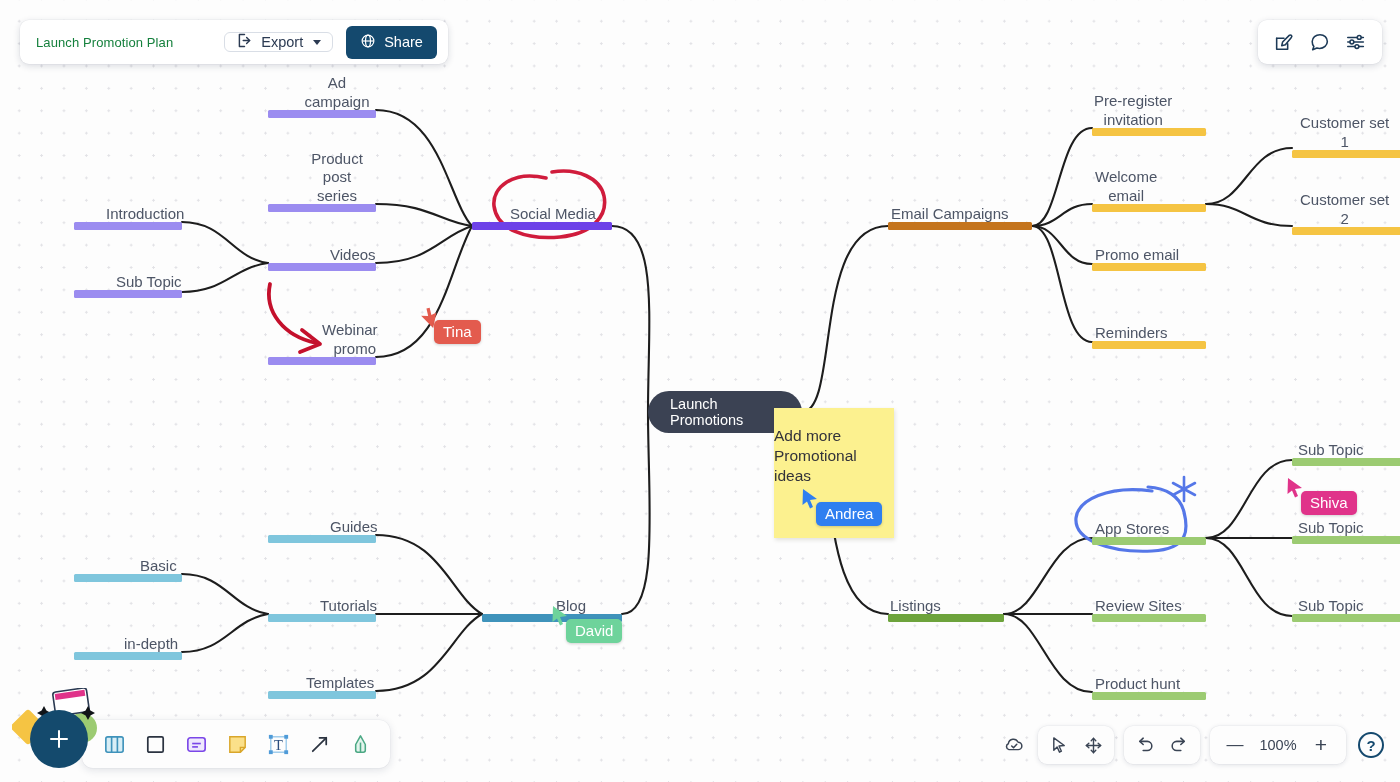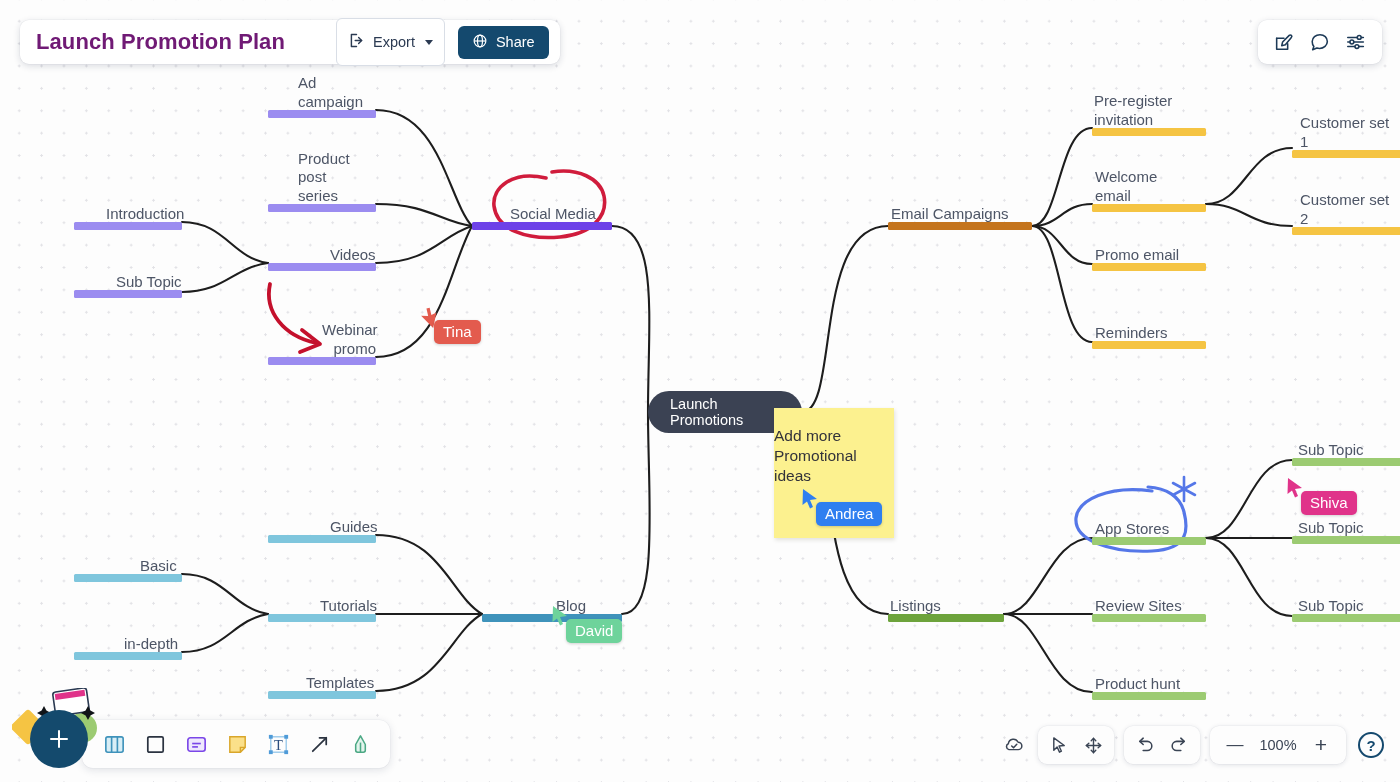--- a/index.html
+++ b/index.html
@@ -25,26 +25,26 @@
     height: 44px;
     background: #ffffff;
     border-radius: 9px;
     box-shadow: 0 2px 7px rgba(25,40,70,.16), 0 0 0 .5px rgba(30,45,70,.05);
     display: flex; align-items: center;
     padding: 0 11px 0 16px;
     gap: 13px;
     z-index: 60;
   }
   #doc-title {
-    font-size: 22px; color: #701a75; letter-spacing: .1px;
-    white-space: nowrap; padding-right: 38px; font-weight: bold;
+    font-size: 13px; color: #15803d; letter-spacing: .1px;
+    white-space: nowrap; padding-right: 38px;
   }
   .hbtn {
     display: flex; align-items: center; gap: 8px;
-    height: 48px; padding: 9px 11px;
+    height: 20px; padding: 9px 11px;
     border-radius: 6px; font-size: 14.5px;
     cursor: pointer; white-space: nowrap;
   }
   #export-btn { border: 1px solid #d9dee6; color: #2b3a52; background: #fff; }
   #share-btn { background: #14496e; color: #ffffff; padding: 0 14px; height: 33px; }
   .caret {
     width: 0; height: 0; margin-left: 2px;
     border-left: 4.5px solid transparent; border-right: 4.5px solid transparent;
     border-top: 5px solid #2b3a52;
   }
@@ -60,21 +60,21 @@
   }
   #topright .ic { cursor: pointer; display: flex; align-items: center; }
 
   
   #canvas { position: absolute; inset: 0; z-index: 5; }
 
   
   .node { position: absolute; z-index: 20; }
   .node .lbl {
     font-size: 15px; color: #4d5566; line-height: 18.5px;
-    white-space: pre-line; position: absolute; bottom: 7px;
+    white-space: pre-line; position: absolute; bottom: 7px; text-align: center;
   }
   .node .bar { position: absolute; bottom: 0; left: 0; height: 8px; border-radius: 1.5px; }
   .node.center {
     background: #3b4253; color: #ffffff;
     border-radius: 22px; height: 42px;
     display: flex; align-items: center; justify-content: center;
     font-size: 14.5px; padding: 0 22px;
     z-index: 22;
   }
 

